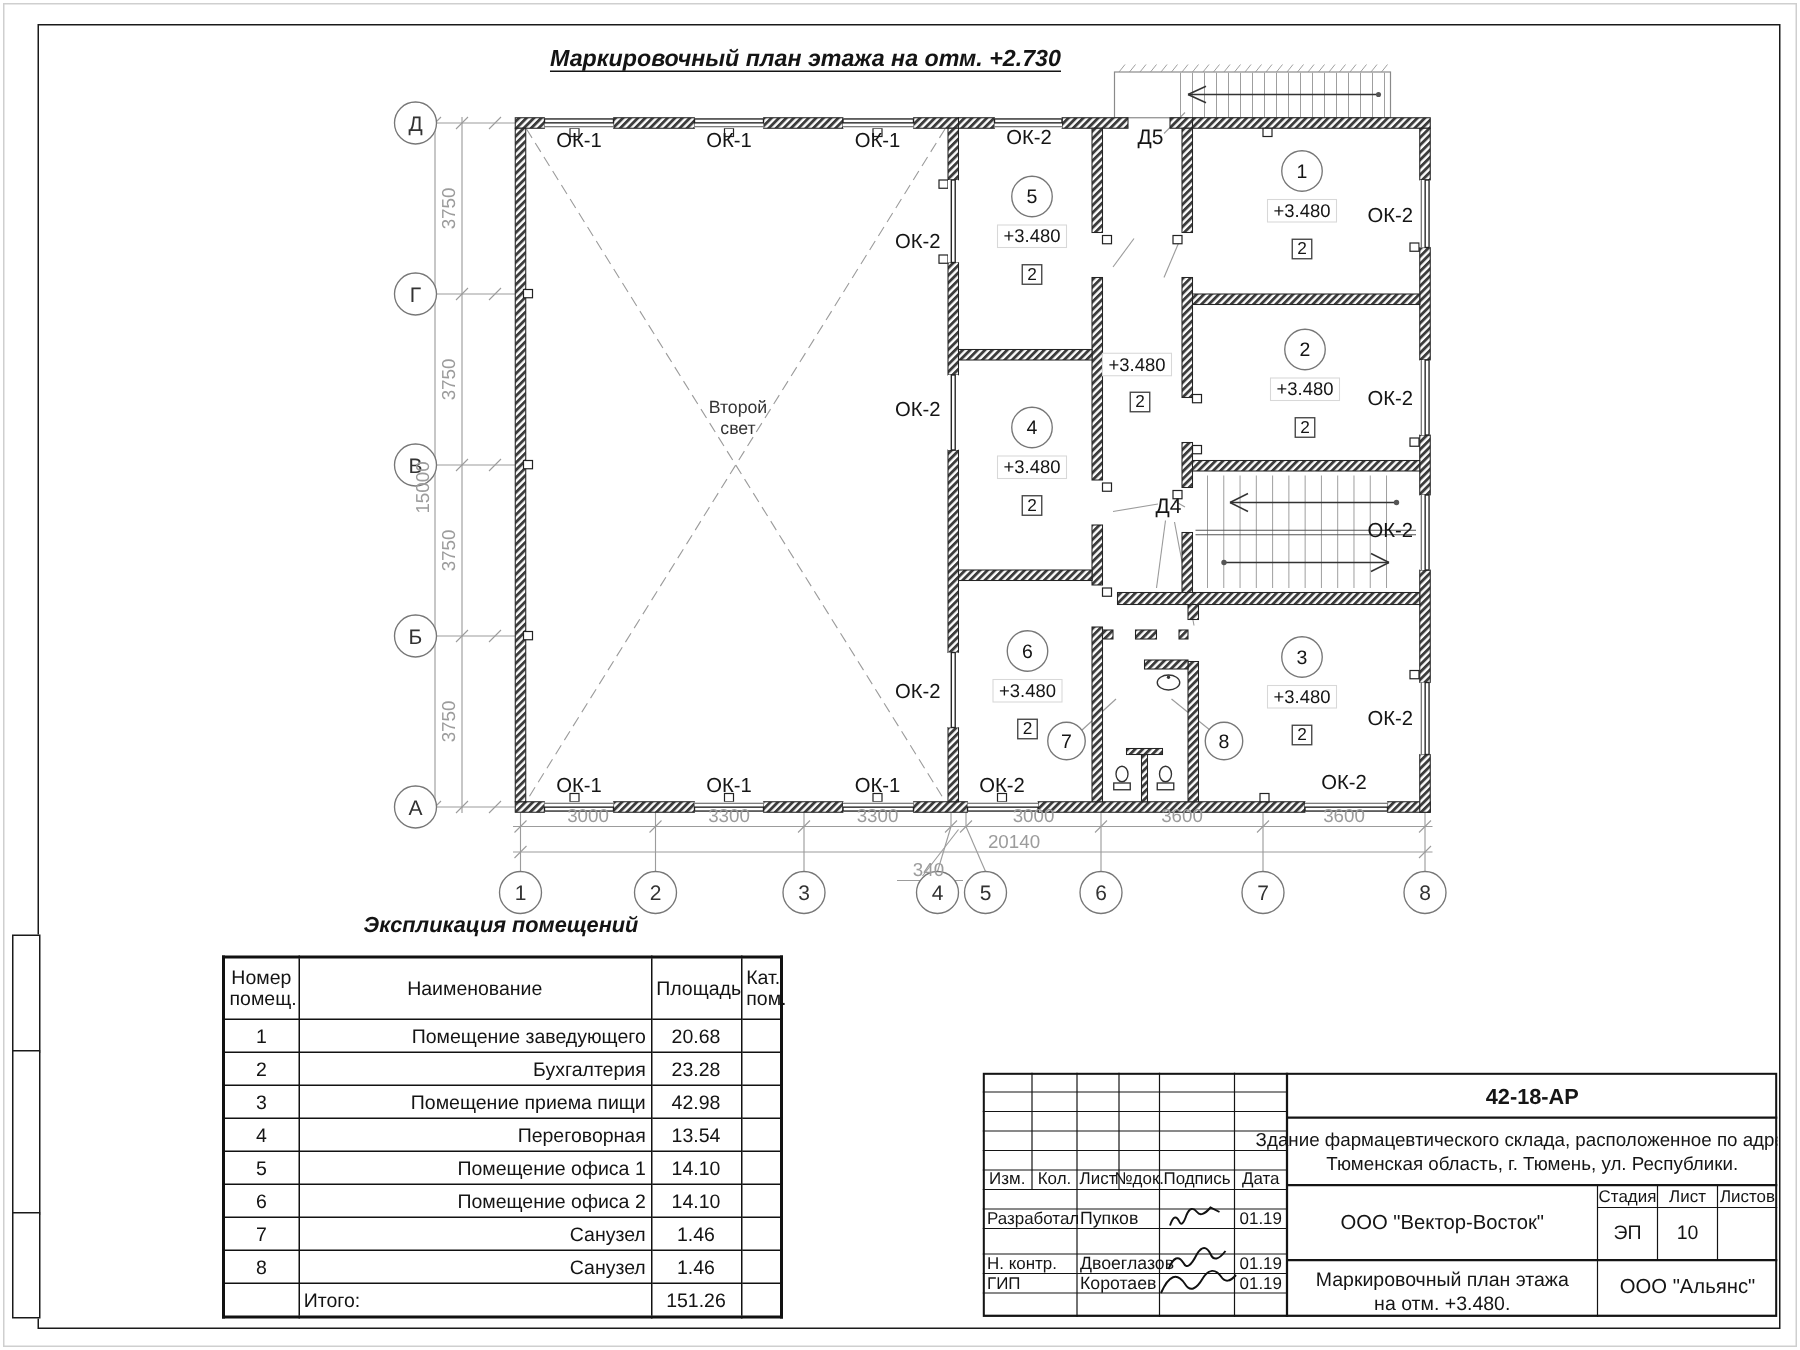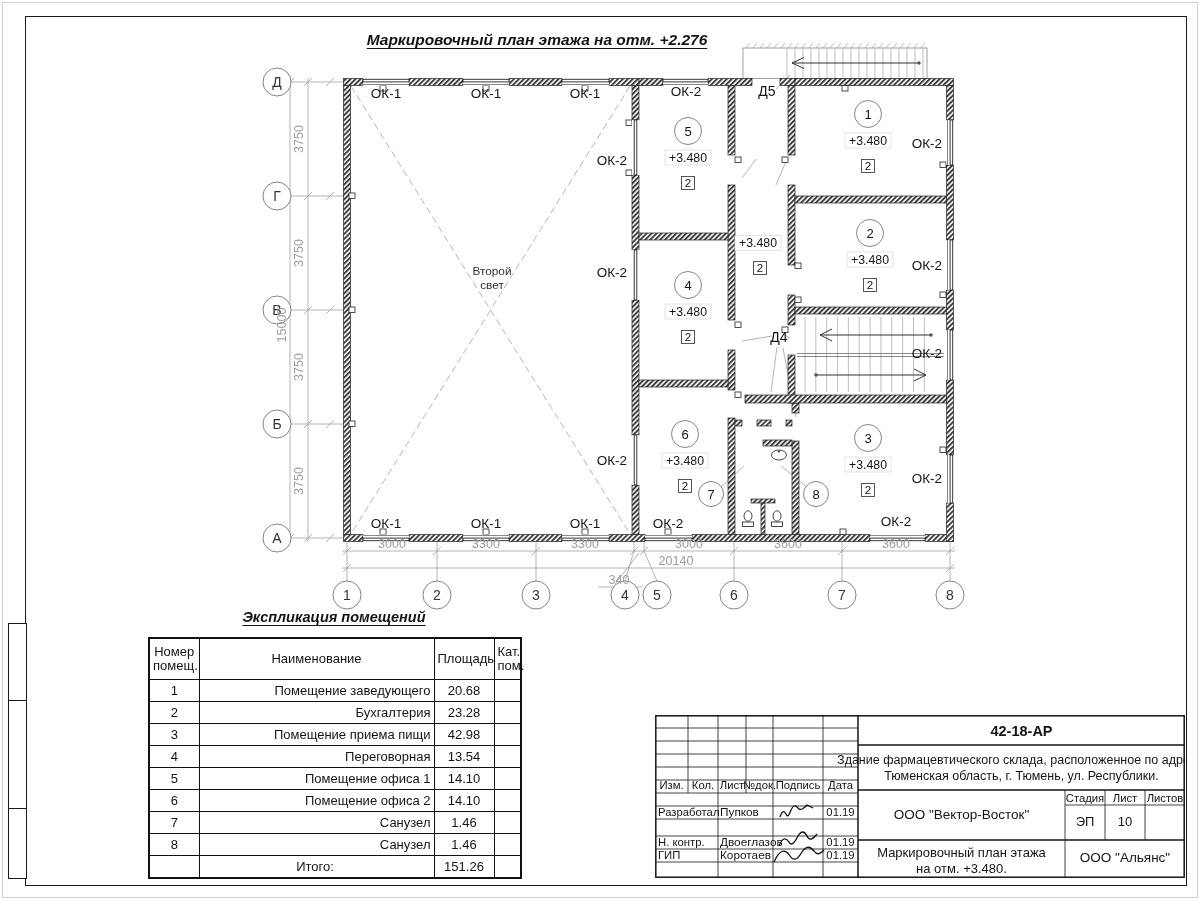--- a/index.html
+++ b/index.html
@@ -41,27 +41,27 @@
   .t-ax{font-size:14px;fill:#333;}
   .t-rn{font-size:13px;}
   .t-el{font-size:12.3px;}
   .t-fl{font-size:11.5px;}
   .t-hall{font-size:11.8px;fill:#333;}
 
   
   .expl-title{
     position:absolute;left:148px;top:609px;width:372px;text-align:center;
     font-size:14.5px;font-style:italic;font-weight:bold;
-    text-decoration:underline;text-underline-offset:3px;
+    text-underline-offset:3px;
   }
   #expl{position:absolute;left:148px;top:637px;border-collapse:collapse;table-layout:fixed;
         width:372px;font-size:13px;background:#fff;border:2px solid #111;}
   #expl td,#expl th{border:1px solid #111;padding:0 3px;height:21px;font-weight:normal;line-height:1.05;}
   #expl th{vertical-align:middle;height:40px;}
-  #expl td.c{text-align:center;} #expl td.r{text-align:center;padding-right:6px;}
+  #expl td.c{text-align:center;} #expl td.r{text-align:left;padding-right:6px;}
   #expl td.name{padding-left:6px;text-align:right;}
 
   .notes{position:absolute;left:672px;top:641px;font-size:13.2px;line-height:17.5px;}
 
   #stamp{position:absolute;left:655px;top:715px;}
   .s-ln{stroke:#141414;stroke-width:.8;}
   .s-ln2{stroke:#141414;stroke-width:1.5;}
   .tb-h{font-size:11.3px;}
   .tb-n{font-size:11.8px;}
   .tb-doc{font-size:14.5px;font-weight:bold;}
@@ -73,21 +73,21 @@
 </style>
 </head>
 <body>
 
 <div class="page-edge"></div>
 <div class="frame"></div>
 <div class="sidebox" id="sb1"></div>
 <div class="sidebox" id="sb2"></div>
 <div class="sidebox" id="sb3"></div>
 
-<div class="plan-title">Маркировочный план этажа на отм. +2.276</div>
+<div class="plan-title">Маркировочный план этажа на отм. +2.730</div>
 
 <svg id="plan" width="790" height="585" viewBox="0 0 790 585">
   <defs>
     <pattern id="hat" width="3.5" height="3.5" patternUnits="userSpaceOnUse" patternTransform="rotate(45)">
       <rect width="3.5" height="3.5" fill="#fdfdfd"></rect>
       <rect width="1.9" height="3.5" fill="#3c3c3c"></rect>
     </pattern>
   </defs>
   <g id="g-aux">
       <line x1="61" y1="47" x2="113.5" y2="47" class="ln"></line>

